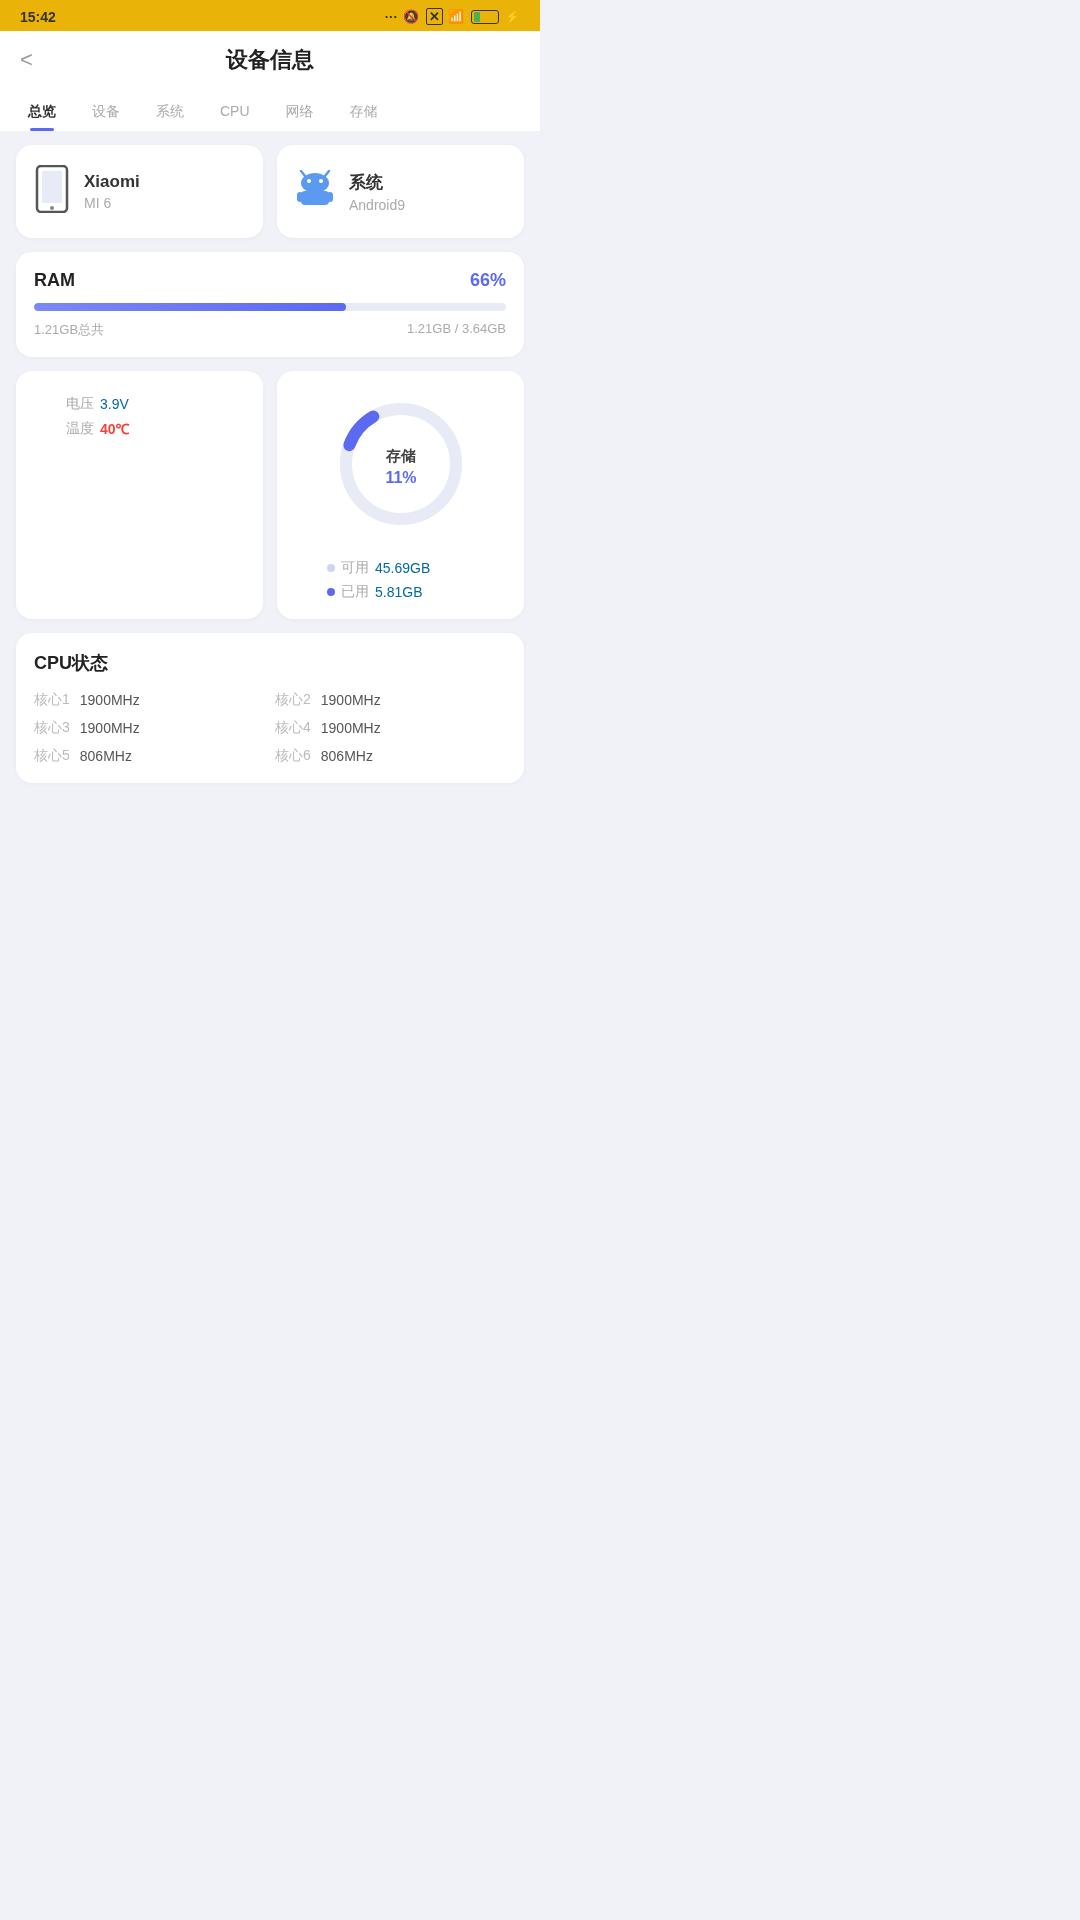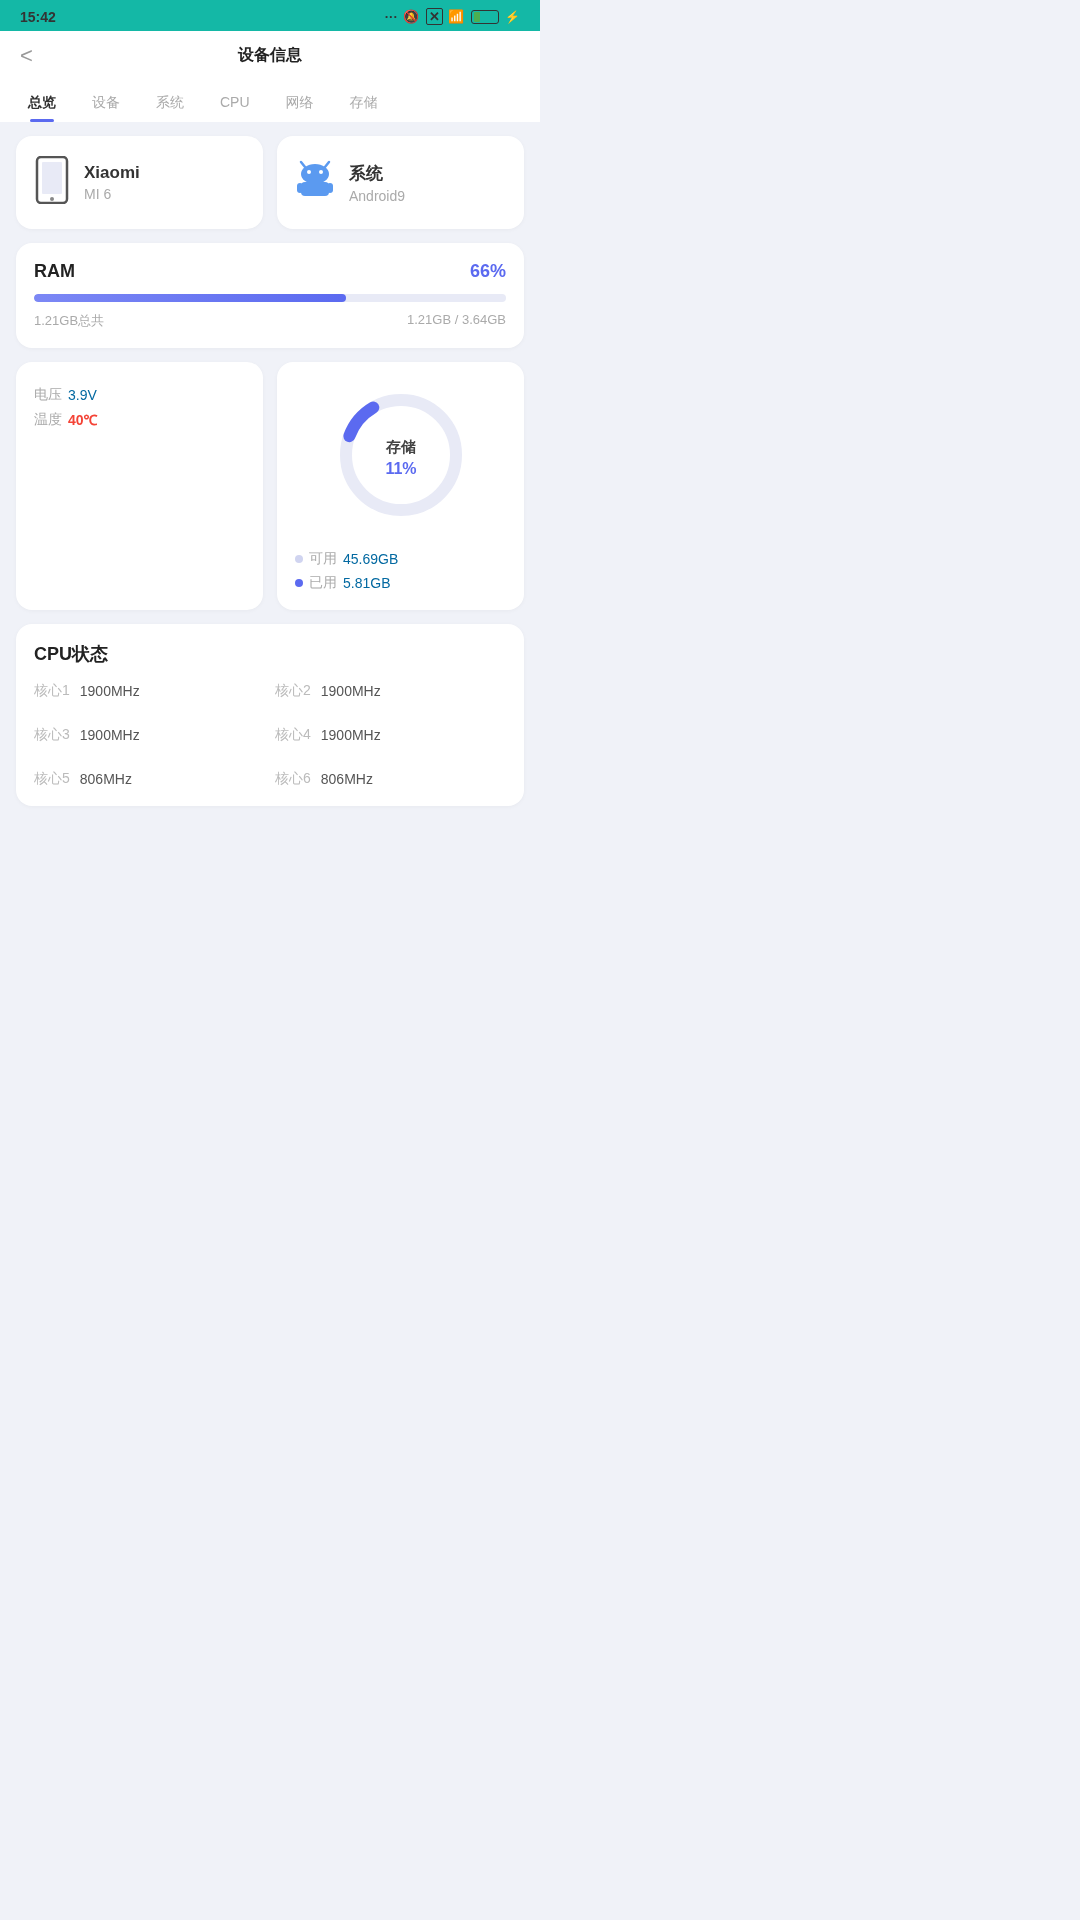--- a/index.html
+++ b/index.html
@@ -10,21 +10,21 @@
       background: #f0f2f8;
       font-family: -apple-system, 'PingFang SC', 'Helvetica Neue', sans-serif;
       font-size: 16px;
       color: #333;
     }
     .status-bar {
       display: flex;
       justify-content: space-between;
       align-items: center;
       padding: 8px 20px 6px;
-      background: #14b8a6;
+      background: #eab308;
       font-size: 14px;
       font-weight: 600;
       text-align: center;
     }
     .status-icons {
       display: flex;
       align-items: center;
       gap: 6px;
       font-size: 13px;
     }
@@ -53,21 +53,21 @@
       position: relative;
     }
     .header-back {
       position: absolute;
       left: 20px;
       font-size: 22px;
       color: #999;
       cursor: pointer;
     }
     .header-title {
-      font-size: 16px;
+      font-size: 22px;
       font-weight: 600;
       color: #222;
     }
     .tabs-bar {
       background: #fff;
       display: flex;
       overflow-x: auto;
       padding: 0 10px;
       scrollbar-width: none;
     }
@@ -210,20 +210,21 @@
       dominant-baseline: middle;
       text-anchor: middle;
     }
     .meter-stat {
       font-size: 14px;
       color: #888;
       margin-top: 6px;
       display: flex;
       align-items: center;
       gap: 6px;
+      margin-left: 32px;
     }
     .meter-stat span.label { color: #aaa; }
     .meter-stat span.value { color: #0369a1; font-weight: 500; }
     .meter-stat span.red { color: #f44336; font-weight: 600; }
     .dot {
       width: 8px; height: 8px;
       border-radius: 50%;
       display: inline-block;
     }
     .cpu-section {
@@ -234,21 +235,21 @@
     }
     .cpu-section-title {
       font-size: 18px;
       font-weight: 700;
       color: #222;
       margin-bottom: 16px;
     }
     .cpu-grid {
       display: grid;
       grid-template-columns: 1fr 1fr;
-      gap: 26px 10px;
+      gap: 10px 10px;
     }
     .cpu-core {
       display: flex;
       align-items: center;
       gap: 6px;
       font-size: 14px;
       color: #aaa;
     }
     .cpu-core-label { color: #bbb; }
     .cpu-core-freq { color: #555; font-weight: 500; margin-left: 4px; }

